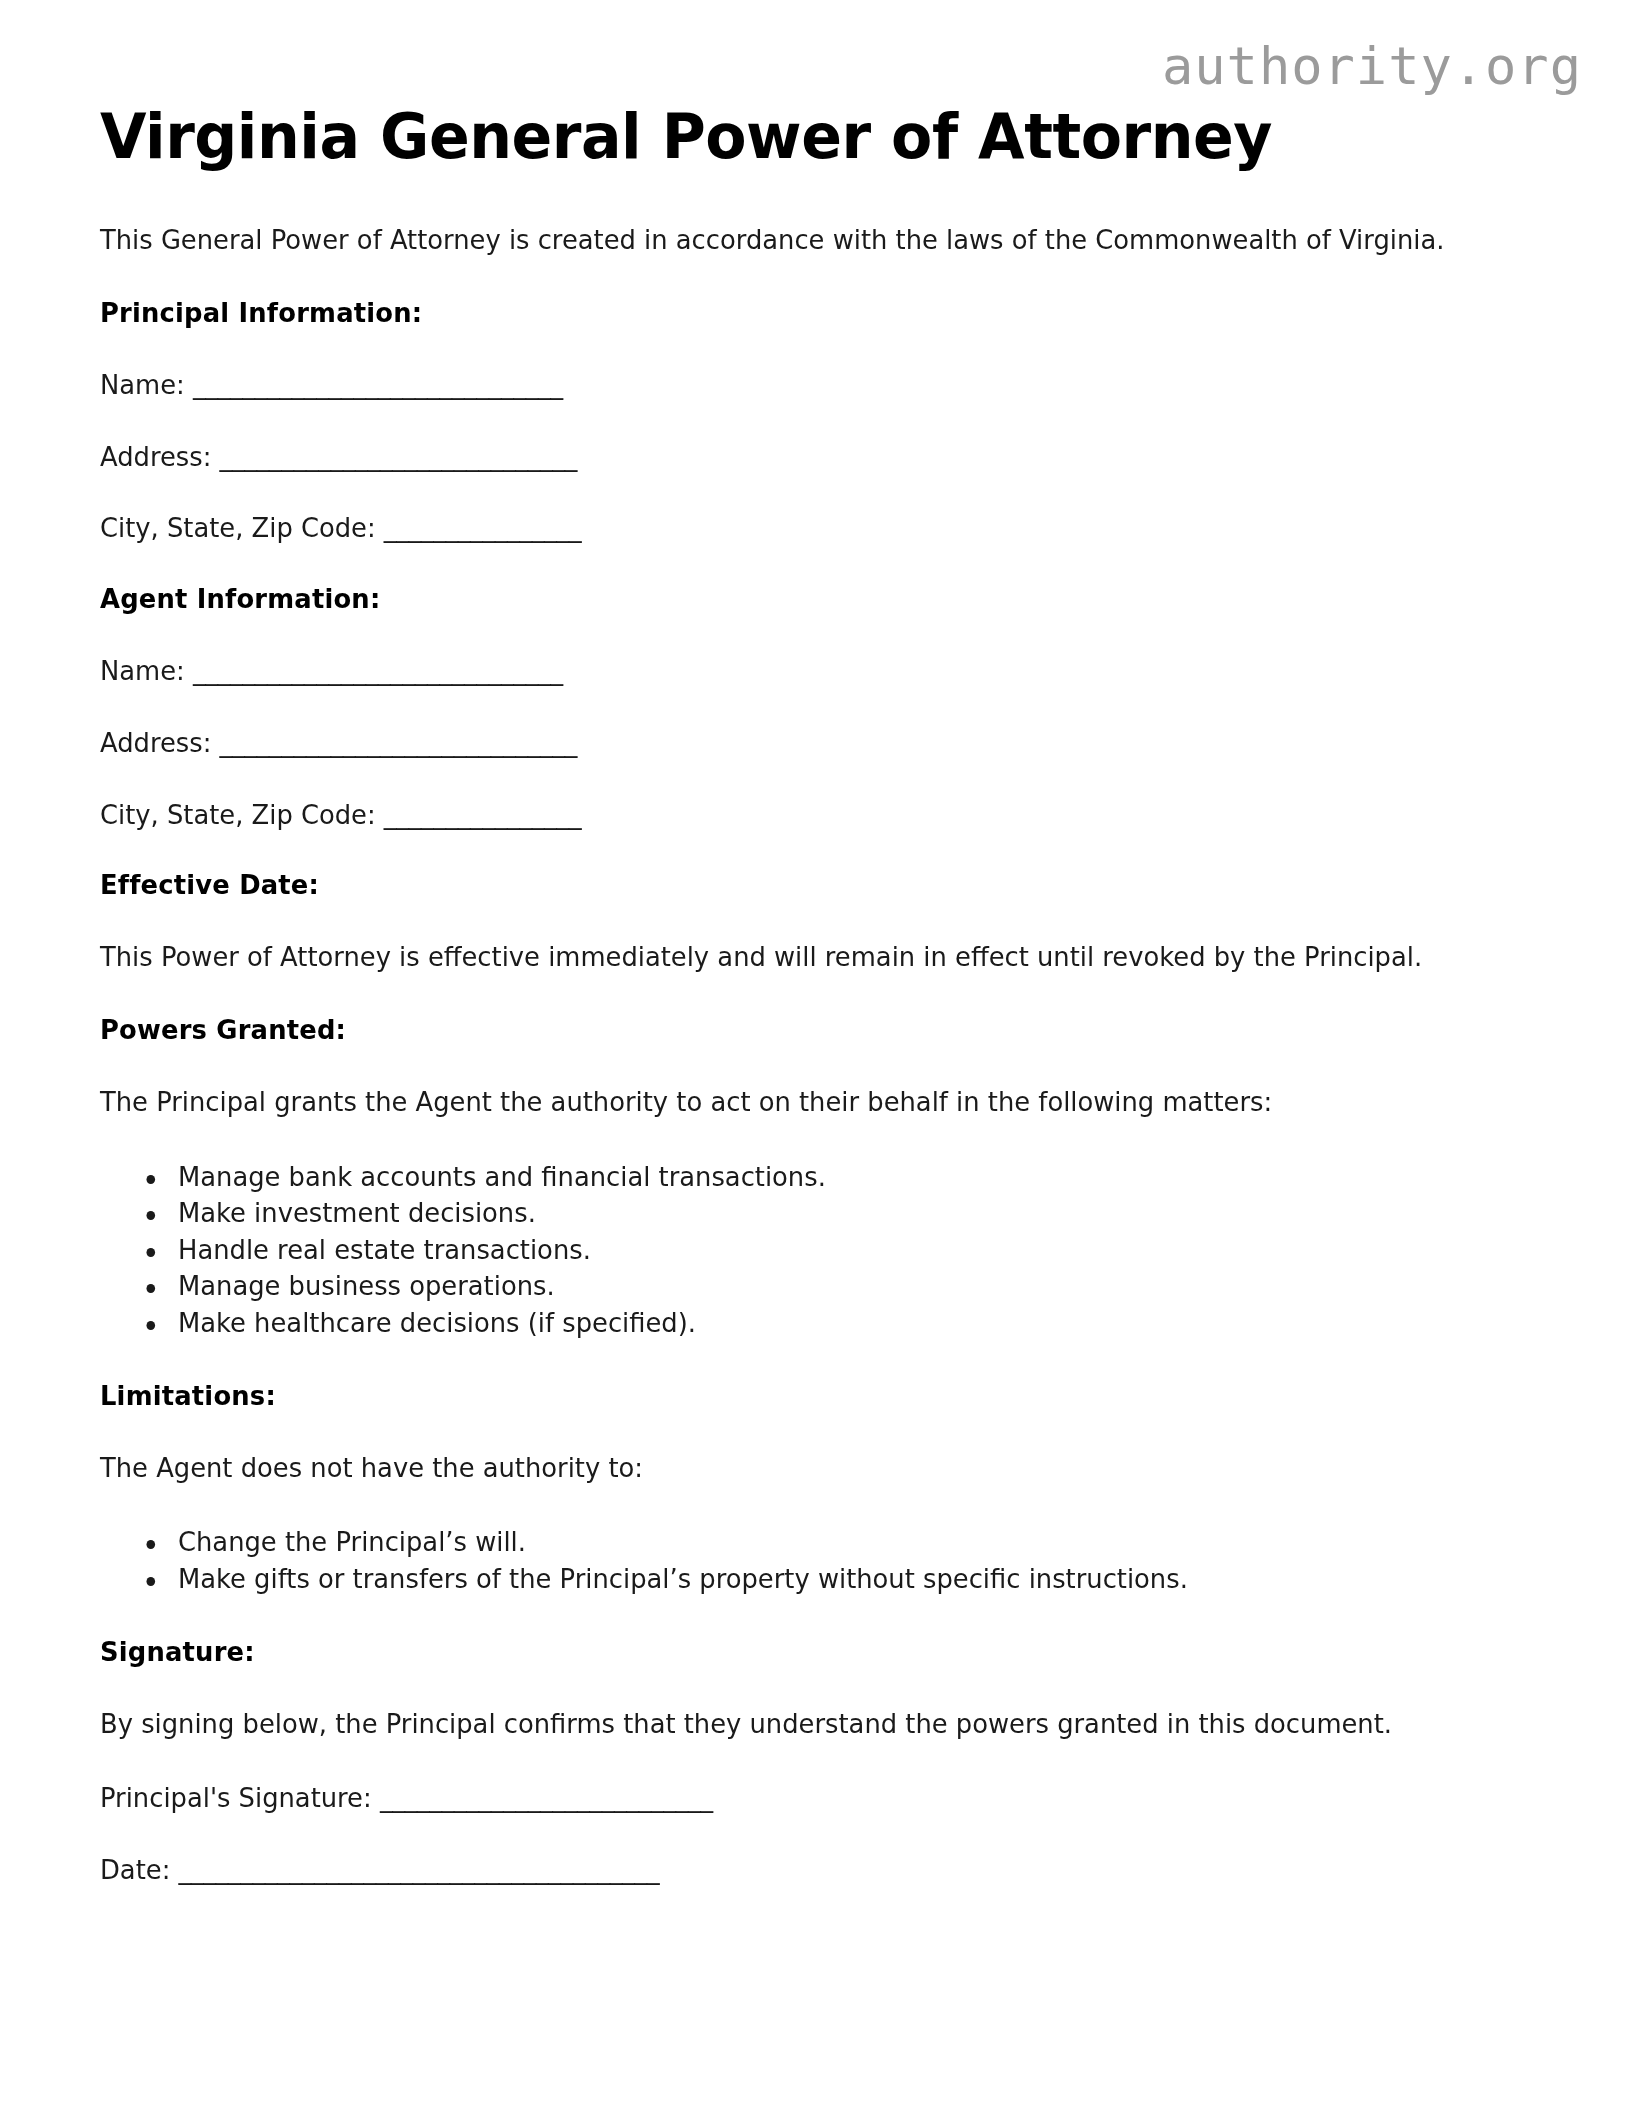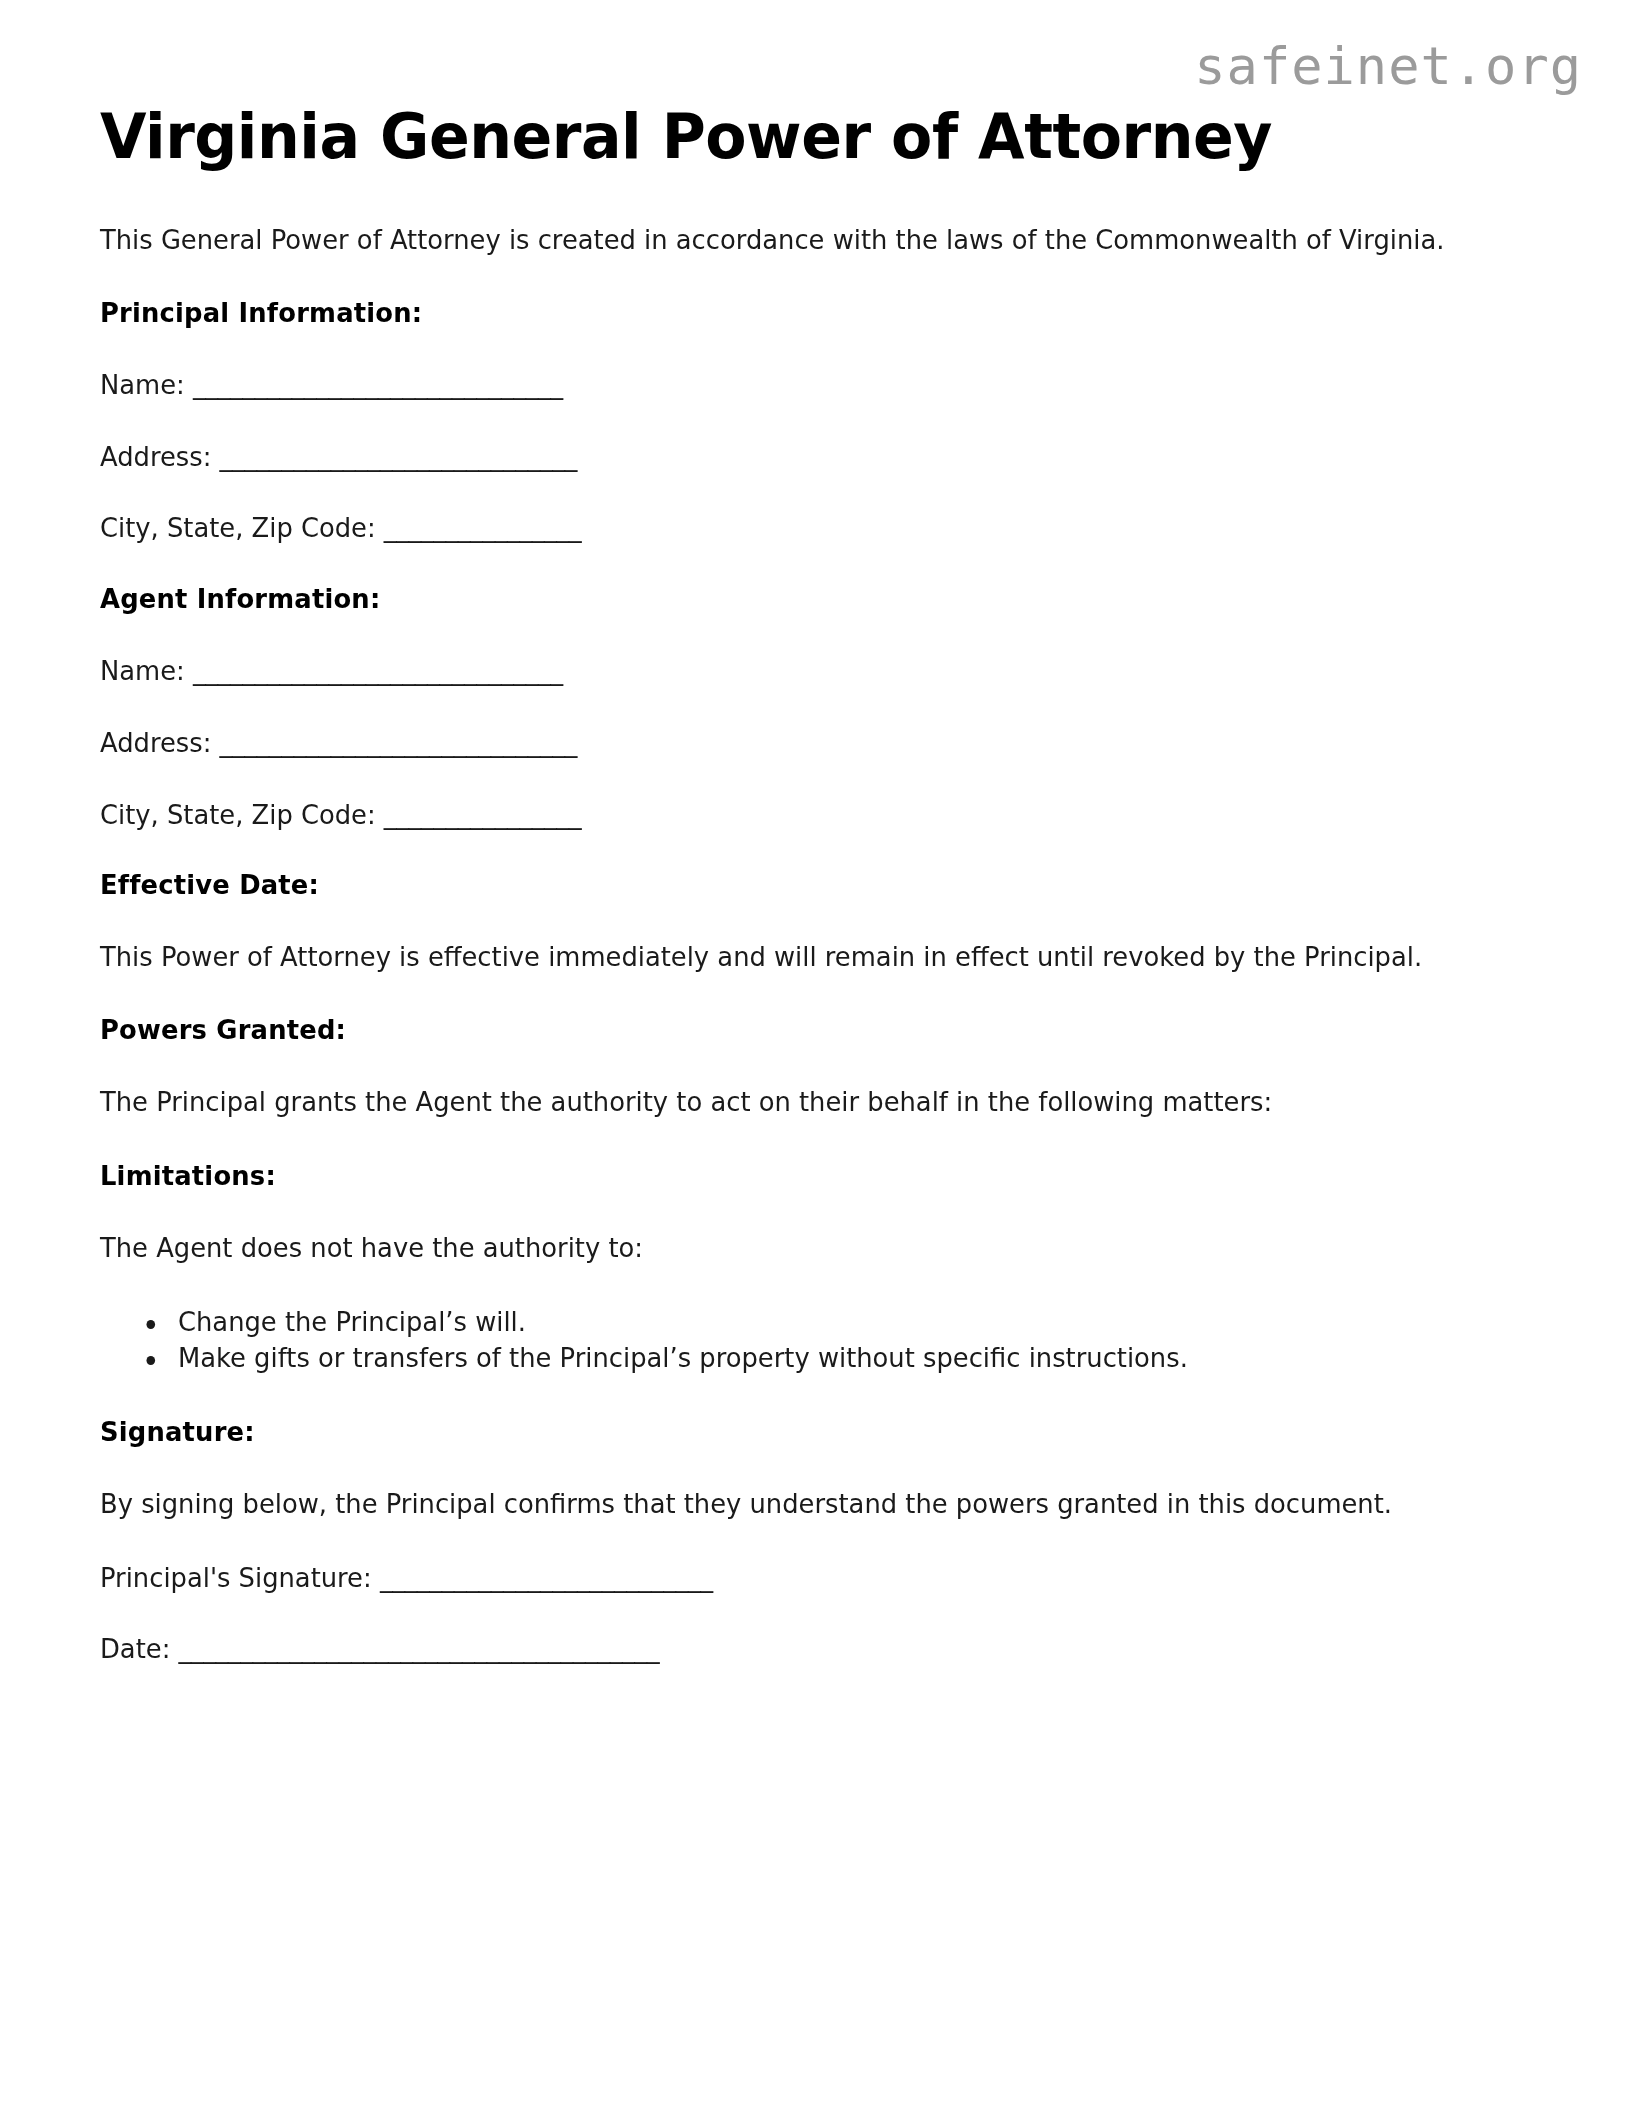--- a/index.html
+++ b/index.html
@@ -112,21 +112,21 @@
     height: 9px;
     border-radius: 50%;
     background: #1a1a1a;
   }
 </style>
 </head>
 <body>
 
 <div class="page">
 
-  <div class="watermark">safeinet.org</div>
+  <div class="watermark">authority.org</div>
 
   <div class="content">
 
     <h1 class="doc-title">Virginia General Power of Attorney</h1>
 
     <p class="para">This General Power of Attorney is created in accordance with the laws of the Commonwealth of Virginia.</p>
 
     <div class="section-head">Principal Information:</div>
 
     <div class="field-row">
@@ -162,20 +162,27 @@
     </div>
 
     <div class="section-head">Effective Date:</div>
 
     <p class="para">This Power of Attorney is effective immediately and will remain in effect until revoked by the Principal.</p>
 
     <div class="section-head">Powers Granted:</div>
 
     <p class="para">The Principal grants the Agent the authority to act on their behalf in the following matters:</p>
 
+    <ul class="bullets">
+      <li>Manage bank accounts and financial transactions.</li>
+      <li>Make investment decisions.</li>
+      <li>Handle real estate transactions.</li>
+      <li>Manage business operations.</li>
+      <li>Make healthcare decisions (if specified).</li>
+    </ul>
 
     <div class="section-head">Limitations:</div>
 
     <p class="para">The Agent does not have the authority to:</p>
 
     <ul class="bullets">
       <li>Change the Principal’s will.</li>
       <li>Make gifts or transfers of the Principal’s property without specific instructions.</li>
     </ul>
 

